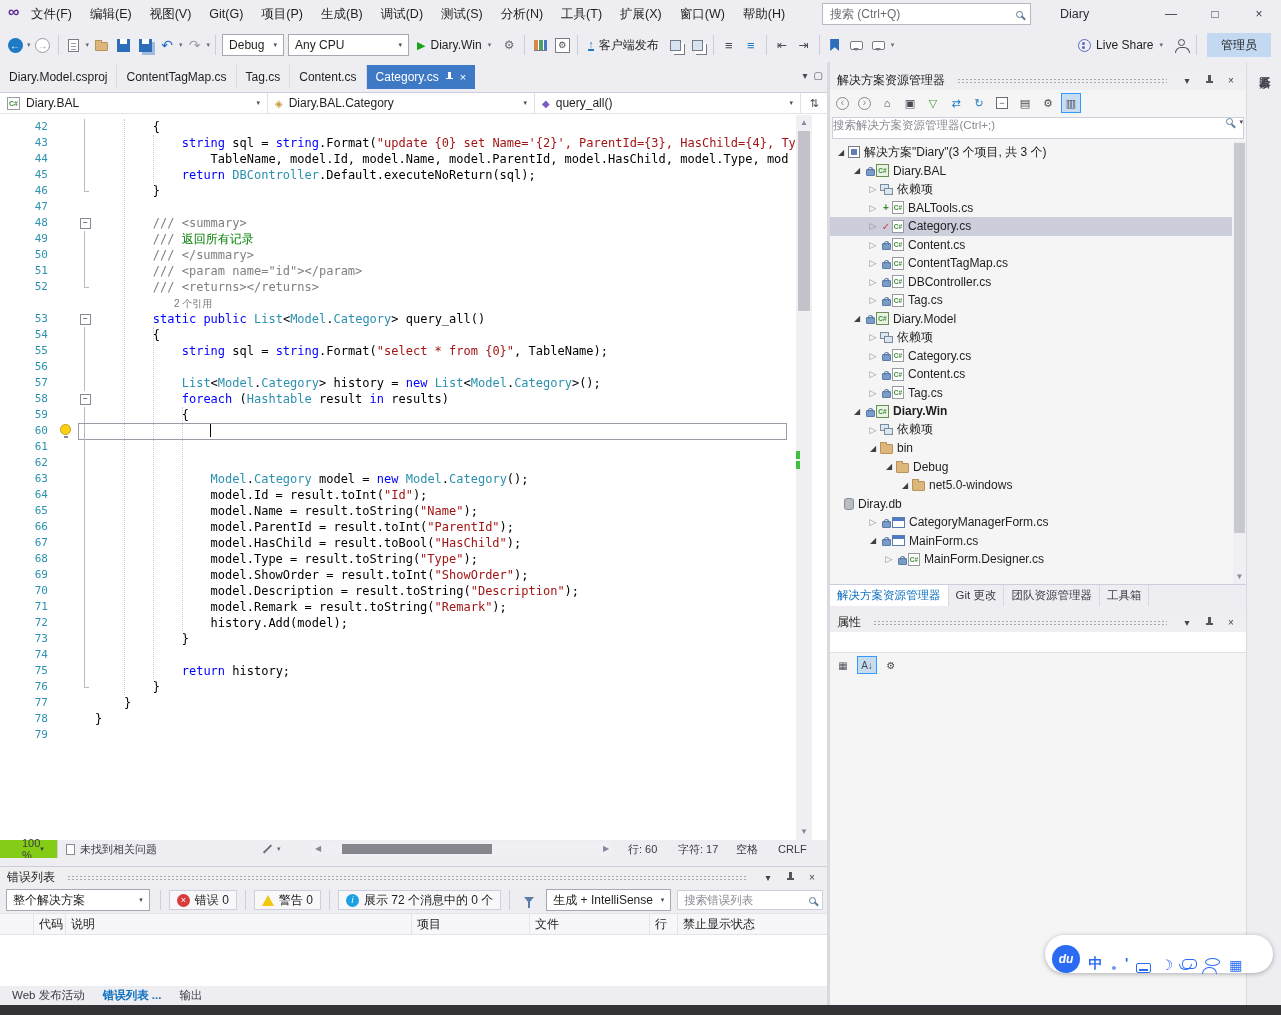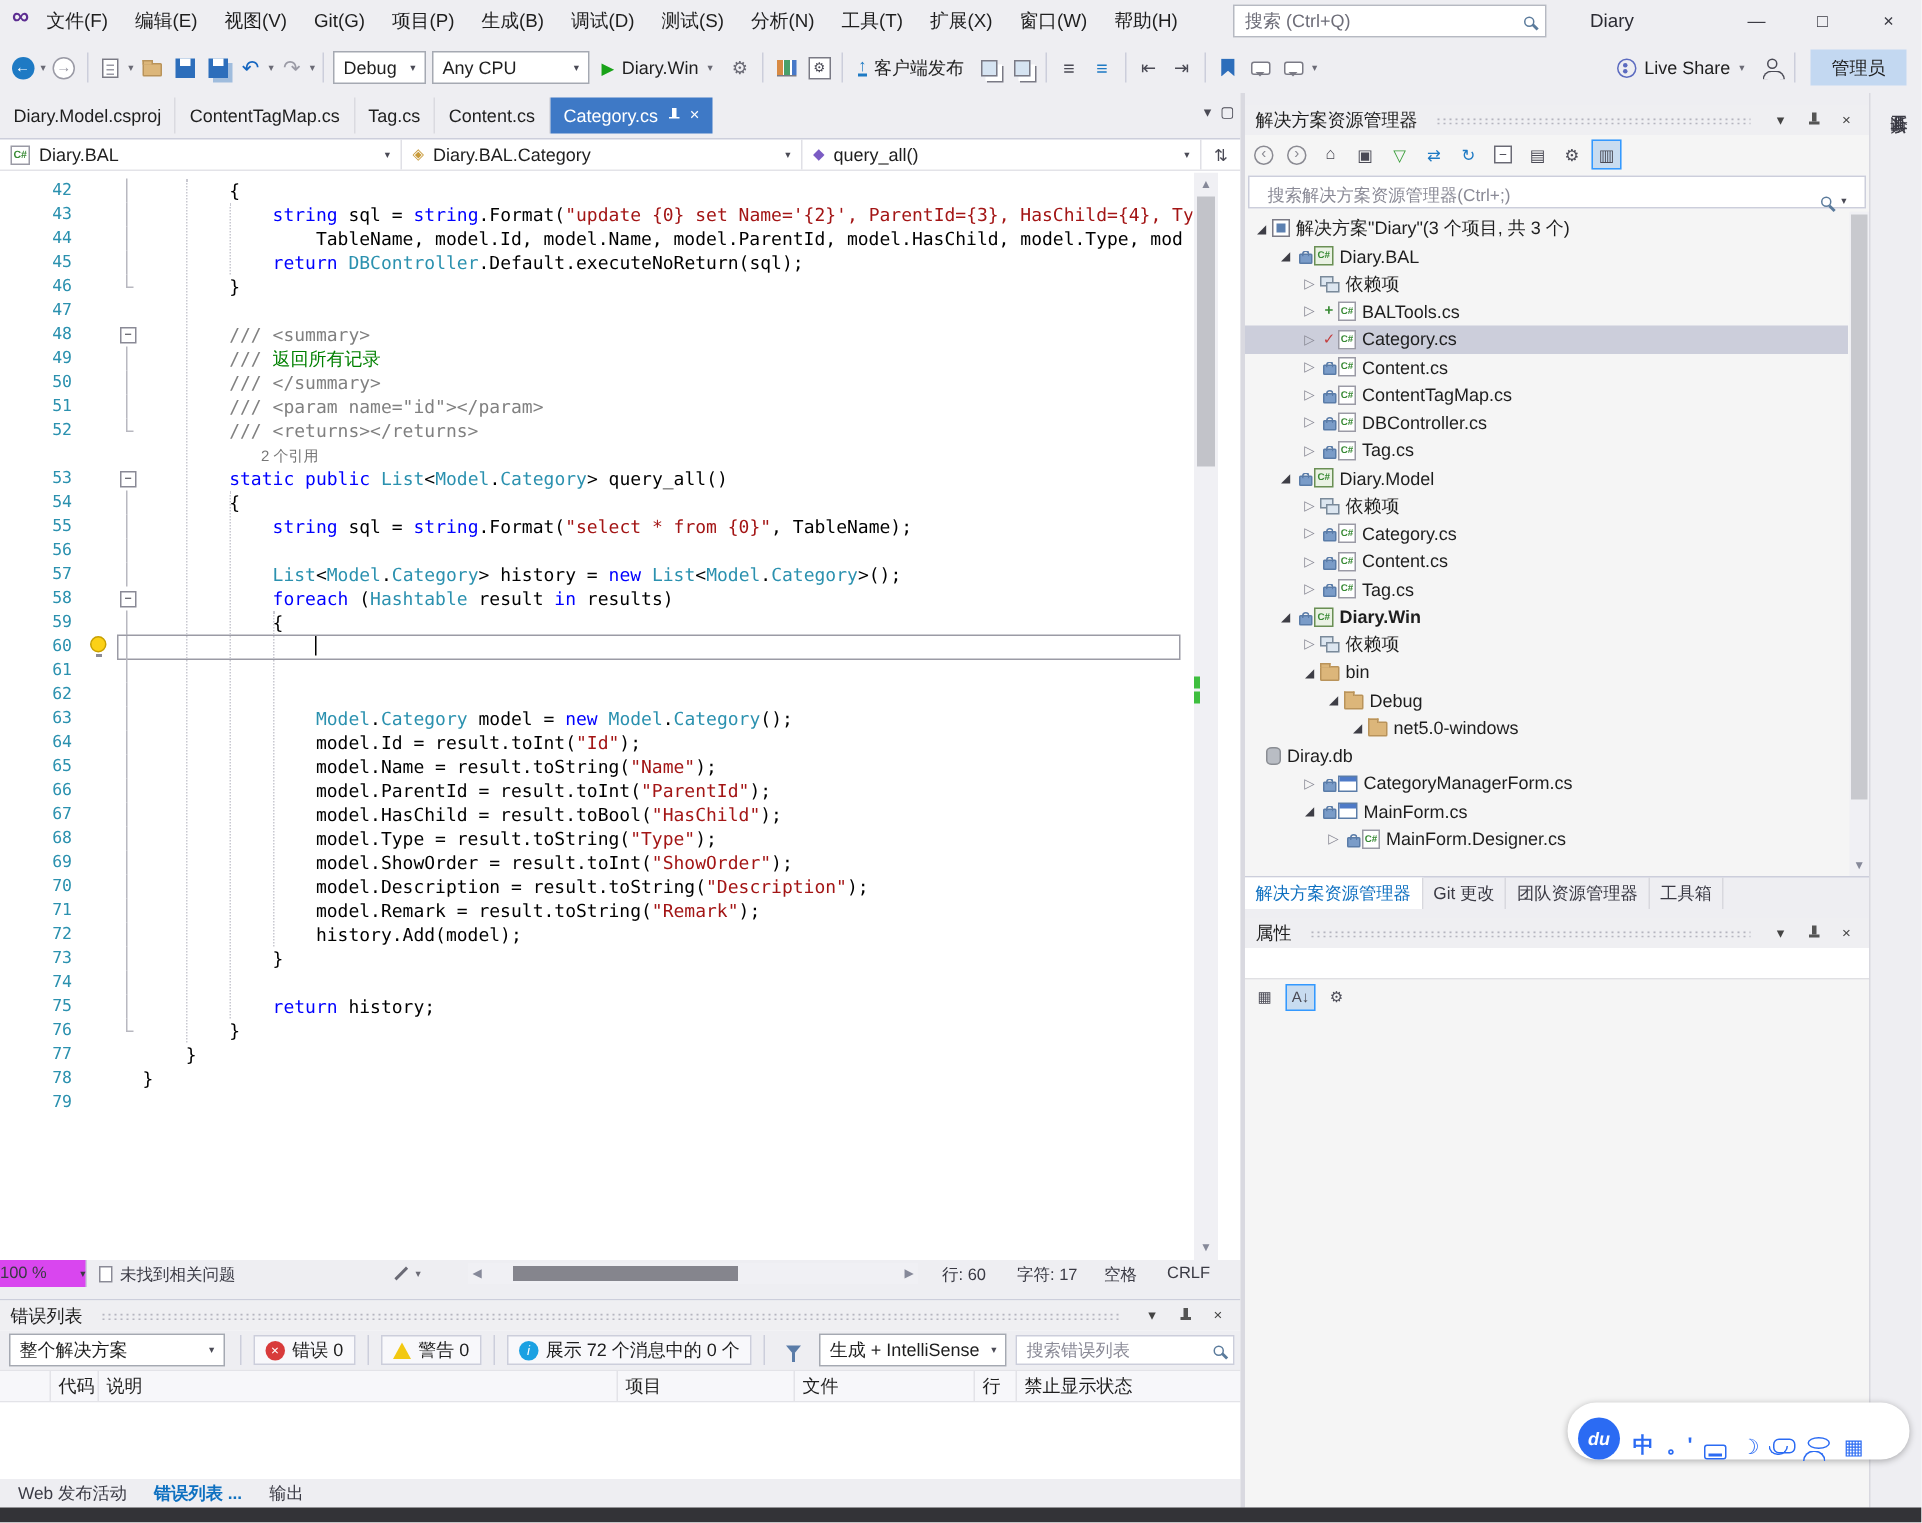--- a/index.html
+++ b/index.html
@@ -39,21 +39,21 @@
   .icdoc::after{content:"";position:absolute;left:2px;top:3px;width:5px;height:1px;background:#9A9AA5;box-shadow:0 3px 0 #9A9AA5,0 6px 0 #9A9AA5}
   .icfold{width:13px;height:9px;background:var(--folder);border:1px solid #B9935A;border-radius:1px;position:relative;margin-top:3px}
   .icfold::before{content:"";position:absolute;left:-1px;top:-3px;width:5px;height:2px;background:var(--folder);border:1px solid #B9935A;border-bottom:none}
   .icsave{width:13px;height:13px;background:#2D6EBB;position:relative}
   .icsave::after{content:"";position:absolute;left:3px;top:0;width:7px;height:5px;background:#fff}
   .icsave.all{box-shadow:3px 3px 0 #9FBCDD}
   .und{color:#1565C0;font-size:14px}
   .redo{color:#9A9AA5;font-size:14px}
   .combo{height:22px;background:#fff;border:1px solid #A5A9B2;display:flex;align-items:center;justify-content:space-between;padding:0 6px;font-size:12px;margin:0 2px}
   .combo b{font-size:7px;color:#4A4A55;margin-left:6px}
-  .w62{width:62px}.w115{width:105px}.w152{width:152px}.w132{width:132px}
+  .w62{width:62px}.w115{width:121px}.w152{width:152px}.w132{width:132px}
   .startbtn{display:flex;align-items:center;gap:5px;padding:0 6px;height:24px;font-size:12px}
   .play{color:var(--play-green);font-size:11px}
   .gear{color:#6A6A75;font-size:12px}
   .icprof{width:13px;height:11px;background:linear-gradient(90deg,#D88A44 0 4px,#fff 4px 5px,#4AA06A 5px 9px,#fff 9px 10px,#4778C8 10px 13px);border-bottom:1px solid #7A7A85}
   .icgearbox{width:15px;height:15px;border:1px solid #7A7A85;display:flex;align-items:center;justify-content:center;font-size:9px;color:#4A4A55;background:#fff}
   .tbtxt{display:flex;align-items:center;gap:5px;padding:0 6px;height:24px;font-size:12px}
   .icpub{color:var(--blue-icon);font-weight:bold;font-size:11px;border-bottom:2px solid var(--blue-icon);line-height:10px}
   .icstack{width:11px;height:11px;border:1px solid #7A7A85;background:#D6E4F2;box-shadow:3px 3px 0 #fff,4px 4px 0 #7A7A85}
   .iclist{font-size:13px;color:#4A4A55}
   .iclist.blu{color:var(--blue-icon)}
@@ -112,21 +112,21 @@
   #g3{left:153px;top:212px;height:352px}
   #g4{left:182px;top:292px;height:224px}
   #vscroll{position:absolute;left:796px;top:0;width:16px;height:725px;background:#F0F0F4}
   .sb{position:absolute;left:0;width:16px;text-align:center;font-size:8px;color:#868999;line-height:14px}
   #vthumb{position:absolute;left:2px;top:16px;width:12px;height:180px;background:#C2C3C9}
   .chmark{position:absolute;left:0;width:4px;height:8px;background:var(--change-green)}
 
   
   #estatus{position:absolute;left:0;top:778px;width:827px;height:18px;background:var(--toolbar-bg);font-size:11px;color:#3A3A44}
   #estatus>*{position:absolute;top:0;height:18px;display:flex;align-items:center}
-  #zoom{left:0;width:58px;background:#d946ef;border-right:1px solid var(--border);justify-content:space-between;padding:0 0}
+  #zoom{left:0;width:58px;background:#84cc16;border-right:1px solid var(--border);justify-content:space-between;padding:0 22px}
   #zoom b{font-size:7px}
   #health{left:66px;gap:5px}
   .icdoc2{width:9px;height:11px;background:#fff;border:1px solid #8A8A96}
   #broom{left:262px;gap:3px}
   .icpen{width:11px;height:2px;background:#6A6A75;transform:rotate(-45deg)}
   #hscroll{left:312px;top:2px;width:300px;height:14px;background:#F0F0F4}
   #hscroll .sb{width:12px;line-height:14px}
   #hthumb{position:absolute;left:30px;top:2px;width:150px;height:10px;background:#85858D}
   #pos-line{left:628px}#pos-col{left:678px}#pos-ws{left:736px}#pos-eol{left:778px}
 
@@ -159,21 +159,21 @@
   
   #right{position:absolute;left:827px;top:62px;width:454px;height:943px;background:var(--toolbar-bg);border-left:3px solid #D9D9E0}
   #sepanel{position:absolute;left:0;top:8px;width:416px;height:536px;display:flex;flex-direction:column;background:var(--panel-bg)}
   #setools{height:26px;flex:none;display:flex;align-items:center;gap:3px;padding:0 3px}
   .set{width:20px;height:20px;display:flex;align-items:center;justify-content:center;font-size:11px;color:#4A4A55}
   .set.circ{width:13px;height:13px;border:1px solid #8A8A92;border-radius:50%;color:#8A8A92;font-size:10px;line-height:10px;margin:0 3px}
   .set.blu{color:var(--blue-icon)}
   .set.grn{color:#3A9E3A}
   .set.boxmin{width:12px;height:12px;border:1px solid #6A6A75;font-size:9px;line-height:9px;margin:0 4px;background:#fff}
   .set.pressed{border:1px solid #3399FF;background:#C8DCF0}
-  #sesearch{height:22px;flex:none;margin:1px 2px 2px;border:1px solid var(--border);background:#fff;display:flex;align-items:flex-end;padding:0 12px;color:#8A8A96;font-size:11.5px;gap:6px}
+  #sesearch{height:22px;flex:none;margin:1px 2px 2px;border:1px solid var(--border);background:#fff;display:flex;align-items:flex-start;padding:0 0;color:#8A8A96;font-size:11.5px;gap:6px}
   #sesearch .ph{flex:1;overflow:hidden;white-space:nowrap}
   #sesearch .mag{color:#5B7B9C}
   #sesearch b{font-size:7px;color:#4A4A55}
   #setreewrap{flex:1;position:relative;overflow:hidden}
   #setree{position:absolute;left:0;top:2px;right:14px}
   .trow{height:18.5px;display:flex;align-items:center;font-size:12px;white-space:nowrap}
   .trow.sel{background:var(--selection)}
   .trow.b .tlbl{font-weight:bold}
   .arr{width:14px;flex:none;text-align:center}
   .arr.exp{font-size:8px;color:#3E3E46}

